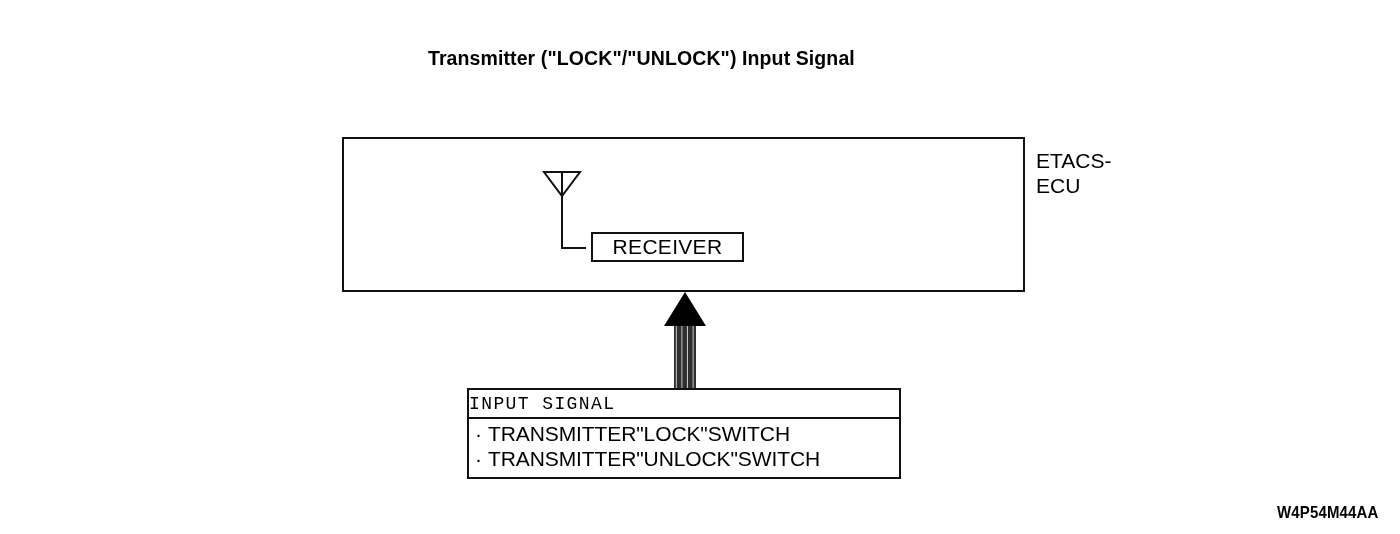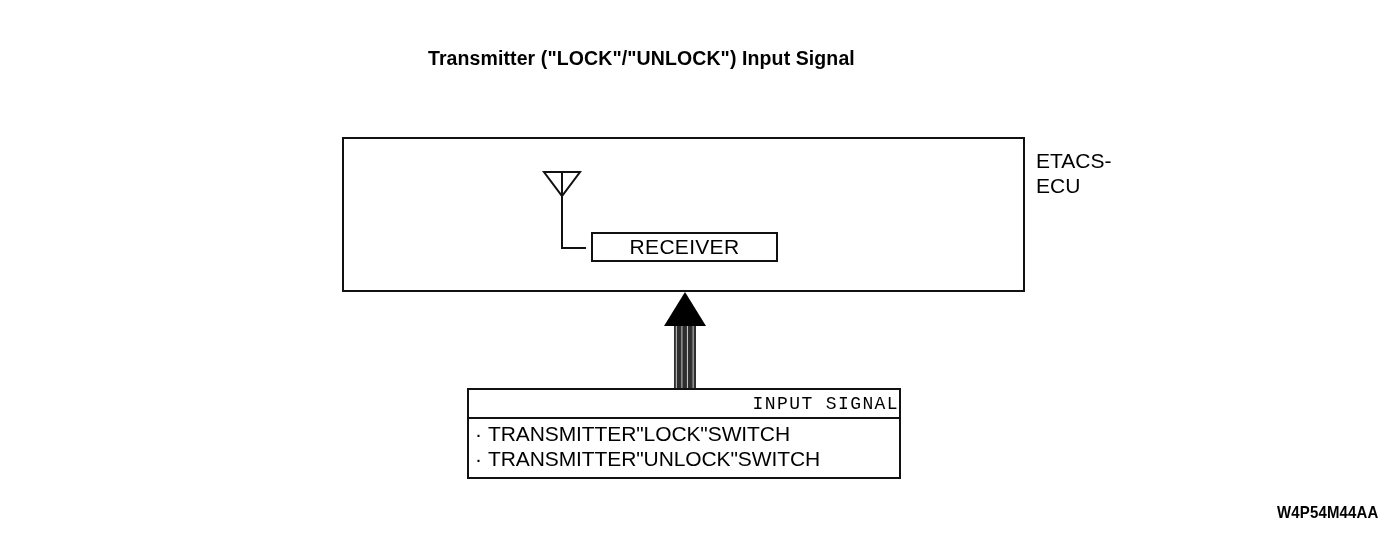--- a/index.html
+++ b/index.html
@@ -66,21 +66,21 @@
     top: 168px;
     width: 46px;
     height: 92px;
   }
 
   
   .receiver-box {
     position: absolute;
     left: 591px;
     top: 232px;
-    width: 187px;
+    width: 153px;
     height: 30px;
     border: 2px solid #111111;
     box-sizing: border-box;
     background: #ffffff;
     display: flex;
     align-items: center;
     justify-content: center;
   }
   .receiver-label {
     font-family: "Liberation Sans", sans-serif;
@@ -109,21 +109,21 @@
     height: 91px;
     border: 2px solid #111111;
     box-sizing: border-box;
     background: #ffffff;
   }
   .input-header {
     height: 29px;
     border-bottom: 2px solid #111111;
     display: flex;
     align-items: center;
-    justify-content: flex-end;
+    justify-content: flex-start;
     box-sizing: border-box;
   }
   .input-header-label {
     font-family: "Liberation Mono", monospace;
     font-size: 18px;
     font-weight: normal;
     letter-spacing: 1.4px;
     white-space: nowrap;
     line-height: 20px;
   }

